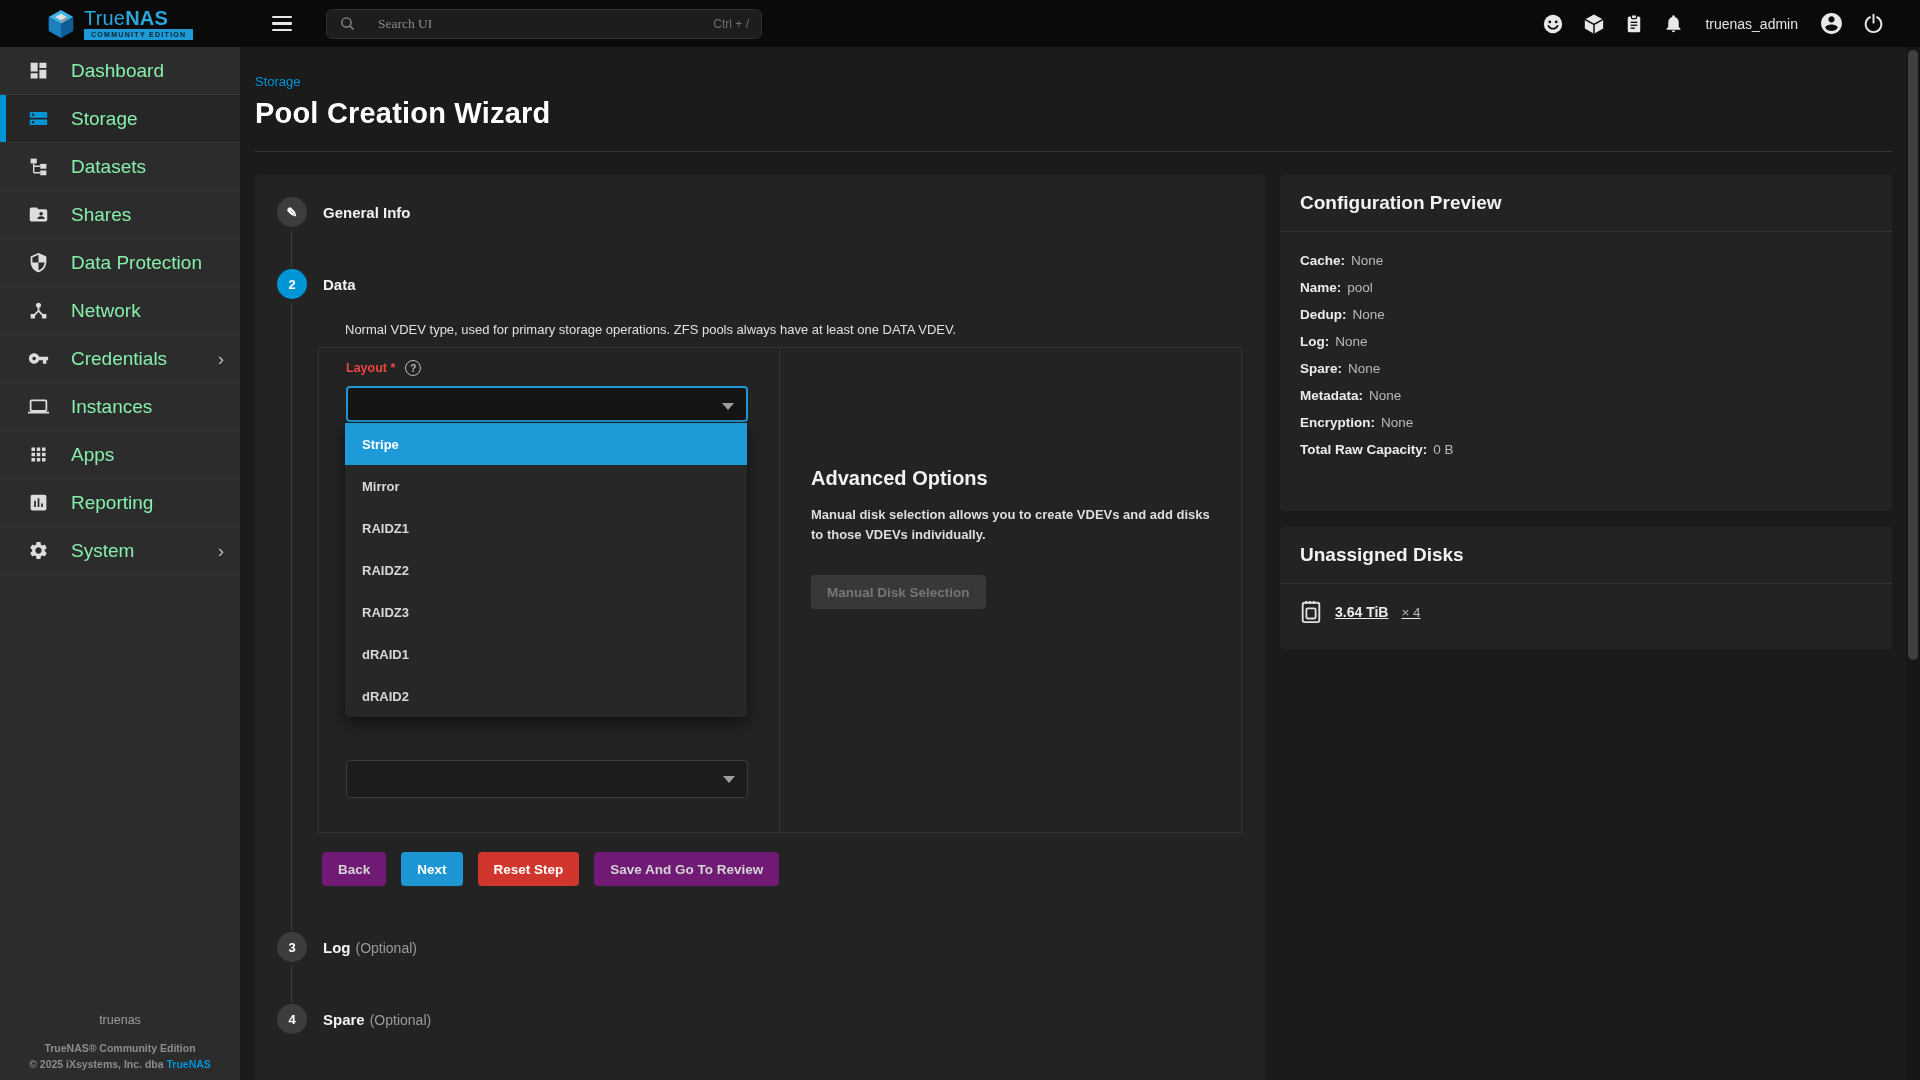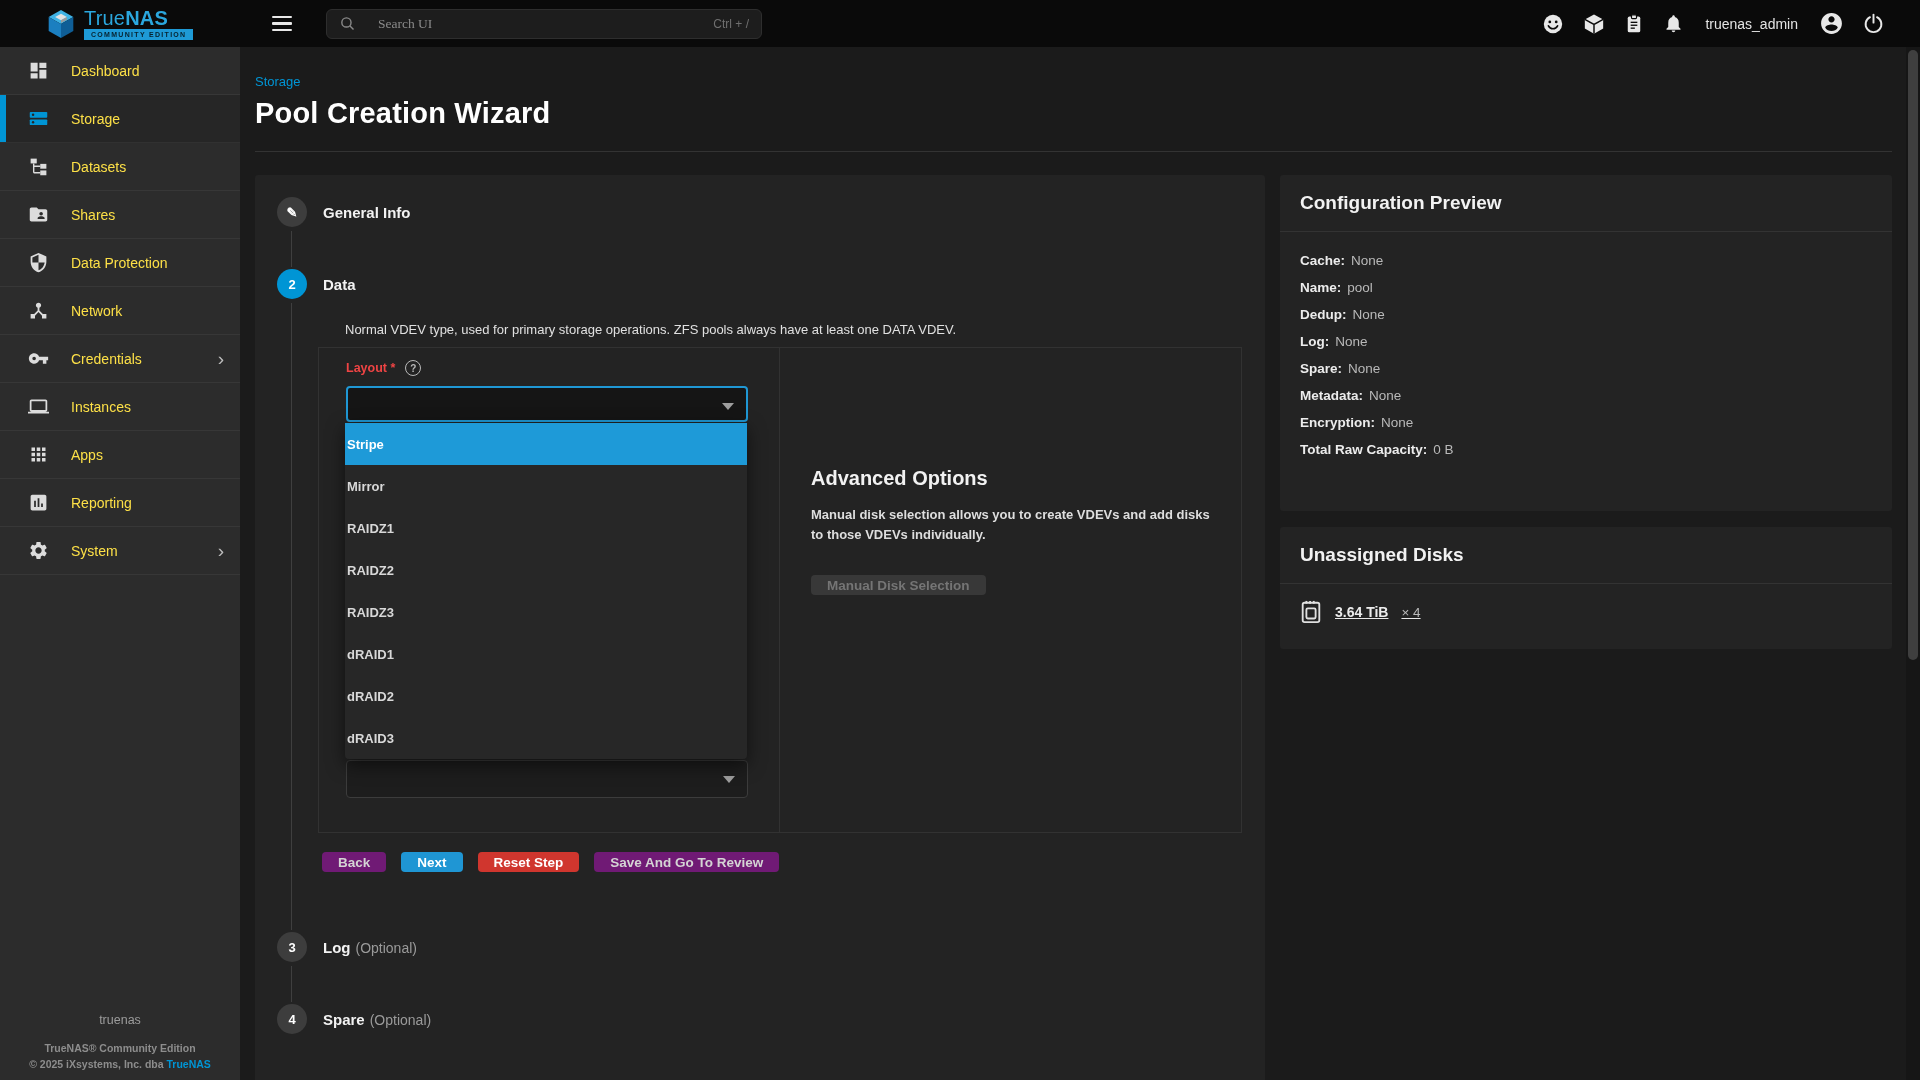--- a/index.html
+++ b/index.html
@@ -29,21 +29,21 @@
   .topbar-right { margin-left:auto; display:flex; align-items:center; gap:19px; padding-right:36px; }
   .tb-icon { background:none; border:none; cursor:pointer; display:flex; align-items:center; }
   .username { font-size:14px; color:#e4e4e4; margin:0 2px; }
 
   
   .sidebar { position:absolute; left:0; top:47px; width:240px; bottom:0; background:#2c2c2c; z-index:40; }
   .nav-item { height:48px; display:flex; align-items:center; padding-left:26px;
     border-bottom:1px solid rgba(255,255,255,.055); cursor:pointer; position:relative; color:#d8d8d8; }
   .nav-item .nicon { width:24px; height:24px; display:flex; align-items:center; justify-content:center;
     color:#dcdcdc; margin-right:21px; font-size:20px; line-height:24px; }
-  .nav-item .nlabel { font-size:14px; color:#fde047; }
+  .nav-item .nlabel { font-size:19px; color:#86efac; }
   .nav-item.active { background:#262626; }
   .nav-item.active::before { content:""; position:absolute; left:0; top:0; bottom:0; width:6px; background:#0095d5; }
   .nav-item.active .nicon { color:#0095d5; }
   .nav-chevron { margin-left:auto; margin-right:16px; color:#bdbdbd; font-size:19px; line-height:19px; }
   .sidebar-footer { position:absolute; left:0; right:0; bottom:10px; text-align:center; }
   .hostname { font-size:12.5px; color:#9c9c9c; margin-bottom:15px; }
   .edition { font-size:10.5px; font-weight:700; color:#8d8d8d; margin-bottom:4px; }
   .copyright { font-size:10.5px; font-weight:700; color:#8d8d8d; }
   .copyright a { color:#0095d5; text-decoration:none; cursor:pointer; }
 
@@ -78,30 +78,30 @@
   .select { position:absolute; left:27px; height:36px; width:402px; background:#1d1d1d;
     border:1px solid #3c3c3c; border-radius:4px; cursor:pointer; }
   .select .arrow { position:absolute; right:12px; top:15px; width:0; height:0;
     border-left:6px solid transparent; border-right:6px solid transparent; border-top:7px solid #9e9e9e; }
   .select.focused { top:38px; background:#151515; border:2px solid #1f97d4; }
   .select.second { top:412px; height:38px; }
 
   .advanced { position:absolute; left:492px; top:119px; width:405px; }
   .advanced h3 { font-size:20px; font-weight:700; color:#f2f2f2; }
   .advanced p { margin-top:15px; font-size:13px; line-height:20px; color:#dedede; font-weight:600; }
-  .btn { border:none; border-radius:4px; height:20px; font-family:inherit; font-size:13.5px;
+  .btn { border:none; border-radius:4px; height:34px; font-family:inherit; font-size:13.5px;
     font-weight:700; cursor:pointer; padding:0 16px; }
   .btn.gray { background:#701a75; color:#d4d4d4; }
   .btn.blue { background:#1f96d4; color:#fff; }
   .btn.red  { background:#d0362e; color:#fff; }
   .btn.disabled { background:#383838; color:#757575; cursor:default; margin-top:30px; }
 
   .dropdown-panel { position:absolute; left:90px; top:248px; width:402px; background:#272727;
     border-radius:0 0 4px 4px; box-shadow:0 6px 18px rgba(0,0,0,.55); z-index:10; overflow:hidden; }
-  .dd-option { height:42px; display:flex; align-items:center; padding-left:2px;
+  .dd-option { height:42px; display:flex; align-items:center; padding-left:17px;
     font-size:13px; font-weight:600; color:#d8d8d8; cursor:pointer; }
   .dd-option.highlight { background:#1e9ad8; color:#fff; }
 
   .buttons-row { position:absolute; left:67px; top:677px; display:flex; gap:15px; }
 
   
   .card-header { height:57px; border-bottom:1px solid #333; display:flex; align-items:center; padding:0 20px; }
   .card-header h2 { font-size:19px; font-weight:700; color:#f2f2f2; }
   .config-rows { padding:15px 20px; }
   .config-row { line-height:27px; font-size:13.5px; }
@@ -335,21 +335,20 @@
     </div>
 
     <div class="dropdown-panel">
       <div class="dd-option highlight">Stripe</div>
       <div class="dd-option">Mirror</div>
       <div class="dd-option">RAIDZ1</div>
       <div class="dd-option">RAIDZ2</div>
       <div class="dd-option">RAIDZ3</div>
       <div class="dd-option">dRAID1</div>
       <div class="dd-option">dRAID2</div>
-      <div class="dd-option">dRAID3</div>
     </div>
 
     <div class="buttons-row">
       <button class="btn gray">Back</button>
       <button class="btn blue">Next</button>
       <button class="btn red">Reset Step</button>
       <button class="btn gray">Save And Go To Review</button>
     </div>
 
     <div class="connector" style="top:128px;height:627px"></div>

